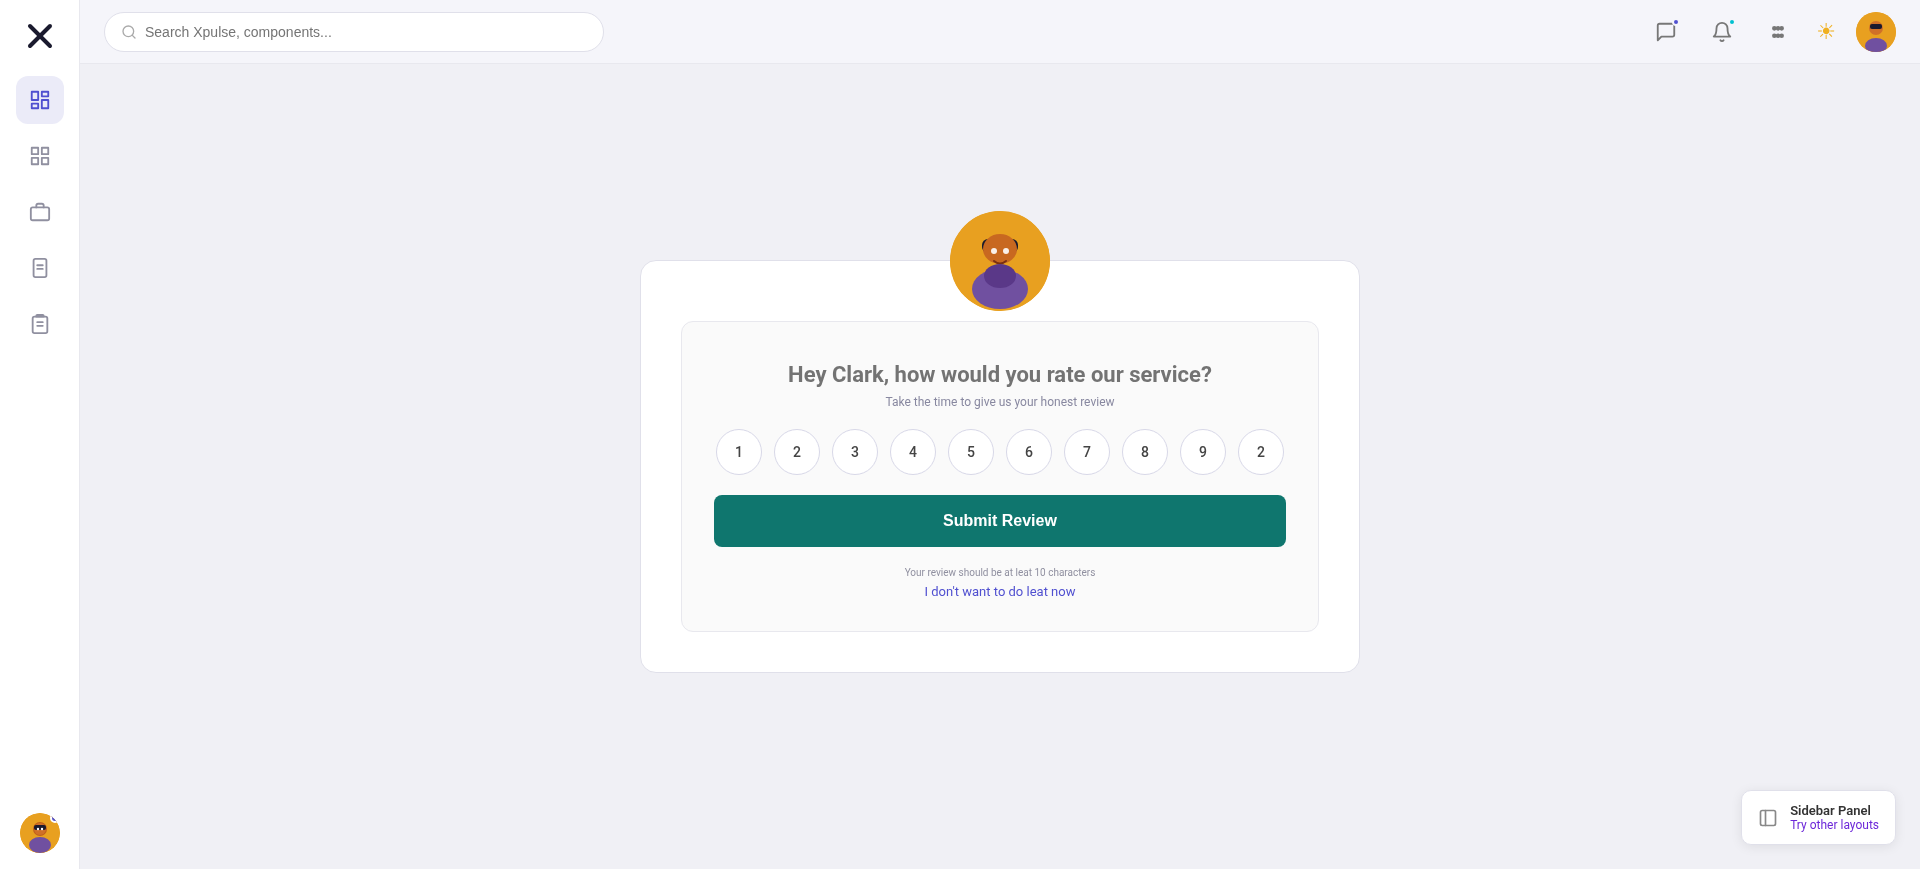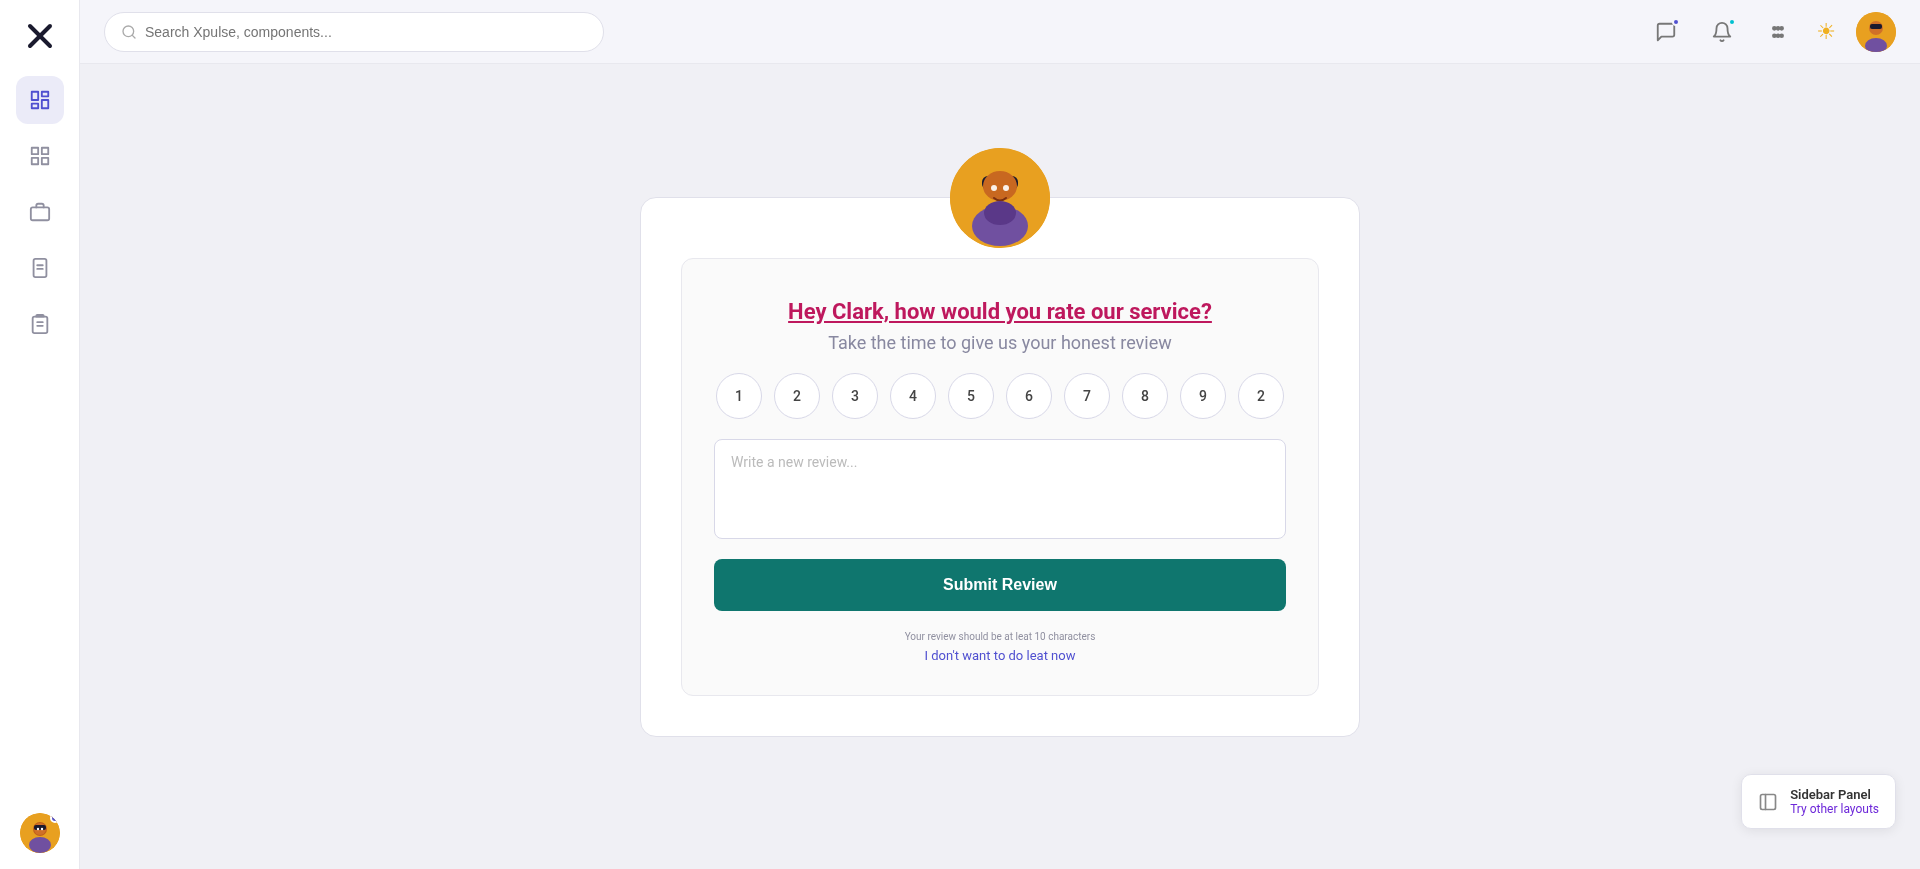--- a/index.html
+++ b/index.html
@@ -222,26 +222,25 @@
       padding: 40px 32px 32px;
       display: flex;
       flex-direction: column;
       align-items: center;
       gap: 20px;
     }
 
     .review-title {
       font-size: 22px;
       font-weight: 700;
-      color: #be185d;
+      color: #737373;
       text-align: center;
-      text-decoration: underline;
     }
     .review-subtitle {
-      font-size: 18px;
+      font-size: 12px;
       color: #8888a0;
       text-align: left;
       margin-top: -12px;
     }
 
     
     .rating-row {
       display: flex;
       gap: 12px;
       align-items: center;
@@ -308,21 +307,21 @@
     .review-footer-link {
       font-size: 13px;
       color: #5050d0;
       cursor: pointer;
       text-decoration: none;
     }
 
     
     .sidebar-panel-hint {
       position: fixed;
-      bottom: 40px;
+      bottom: 24px;
       right: 24px;
       background: #fff;
       border: 1px solid #e0e0ea;
       border-radius: 10px;
       padding: 12px 16px;
       display: flex;
       align-items: center;
       gap: 12px;
       cursor: pointer;
       box-shadow: 0 2px 12px rgba(0,0,0,0.08);
@@ -489,21 +488,20 @@
           <div class="rating-circle">3</div>
           <div class="rating-circle">4</div>
           <div class="rating-circle">5</div>
           <div class="rating-circle">6</div>
           <div class="rating-circle">7</div>
           <div class="rating-circle">8</div>
           <div class="rating-circle">9</div>
           <div class="rating-circle">2</div>
         </div>
 
-        <textarea class="review-textarea" placeholder="Write a new review..." style=""></textarea>
 
         <button class="submit-btn">Submit Review</button>
 
         <div class="review-footer">
           <span class="review-footer-note">Your review should be at leat 10 characters</span>
           <a class="review-footer-link" href="#">I don't want to do leat now</a>
         </div>
       </div>
     </div>
   </div>

